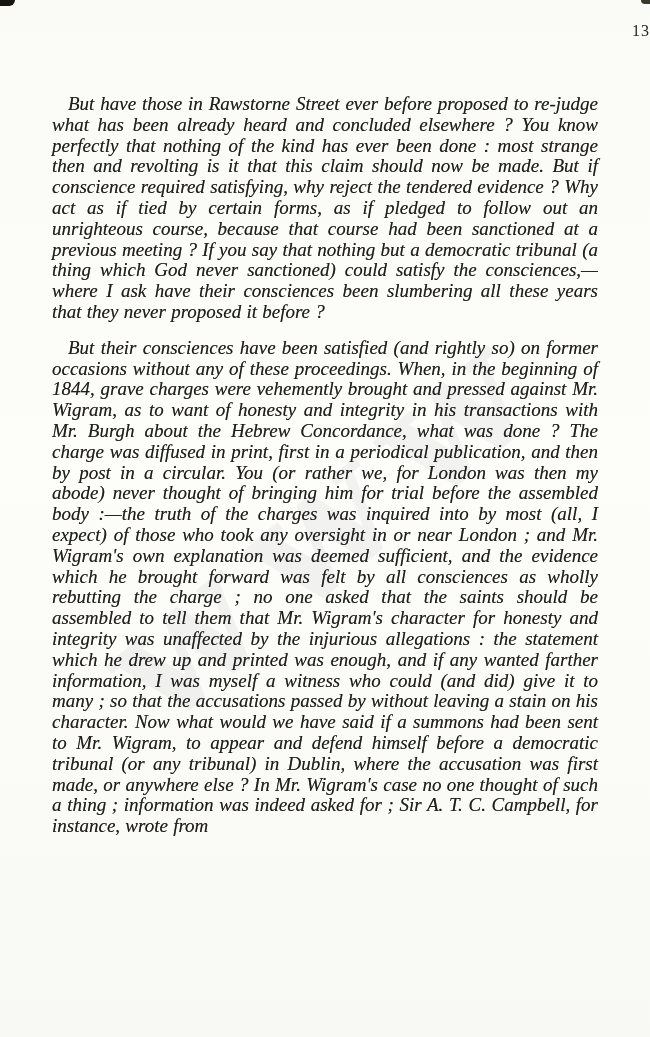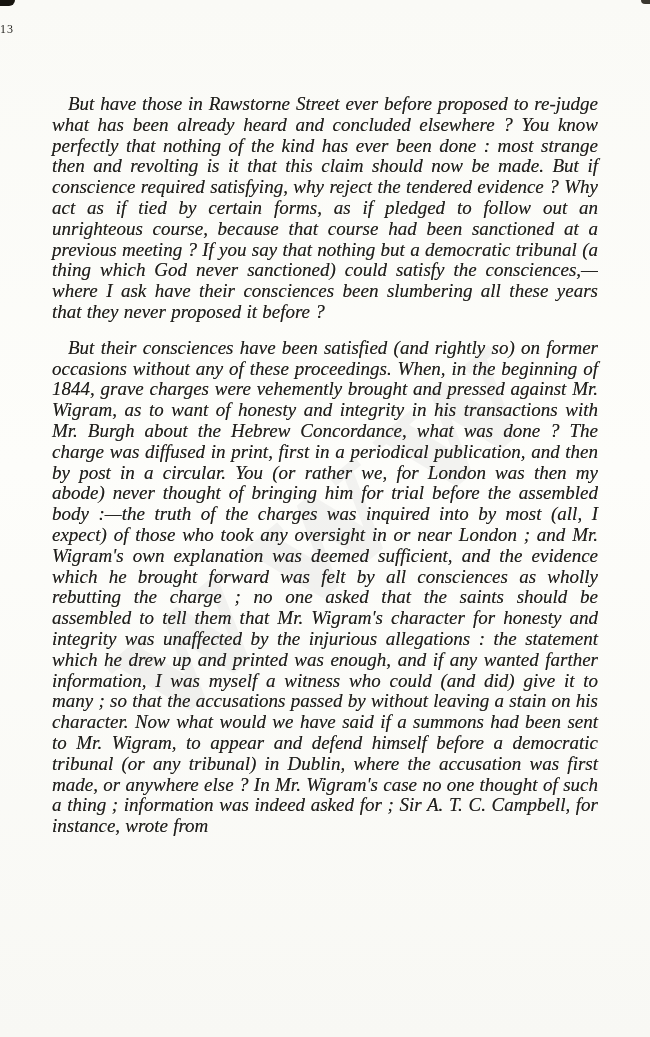--- a/index.html
+++ b/index.html
@@ -30,22 +30,22 @@
     color: rgba(120, 120, 125, 0.08);
     white-space: nowrap;
     pointer-events: none;
     user-select: none;
   }
   .page-number {
     position: absolute;
     top: 22px;
     left: 0;
     right: 0;
-    text-align: left;
-    font-size: 12px;
+    text-align: right;
+    font-size: 16px;
     letter-spacing: 1px;
     color: #252420;
   }
   .text-block {
     position: absolute;
     top: 79px;
     left: 37px;
     width: 576px;
     font-size: 19px;
     line-height: 20.8px;

